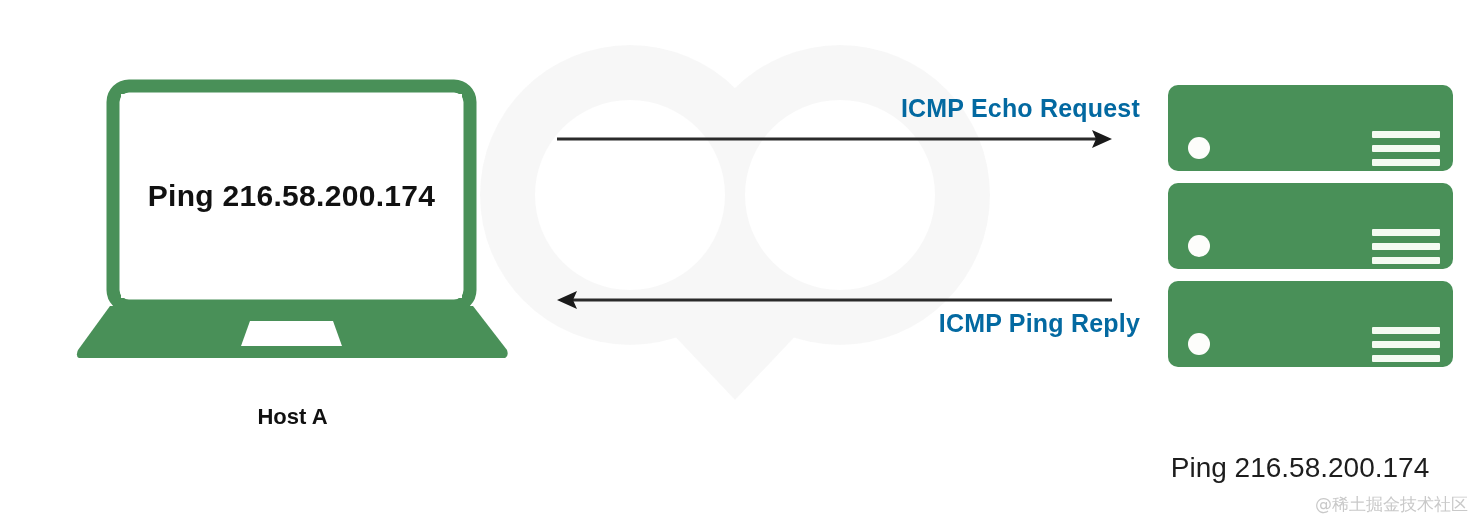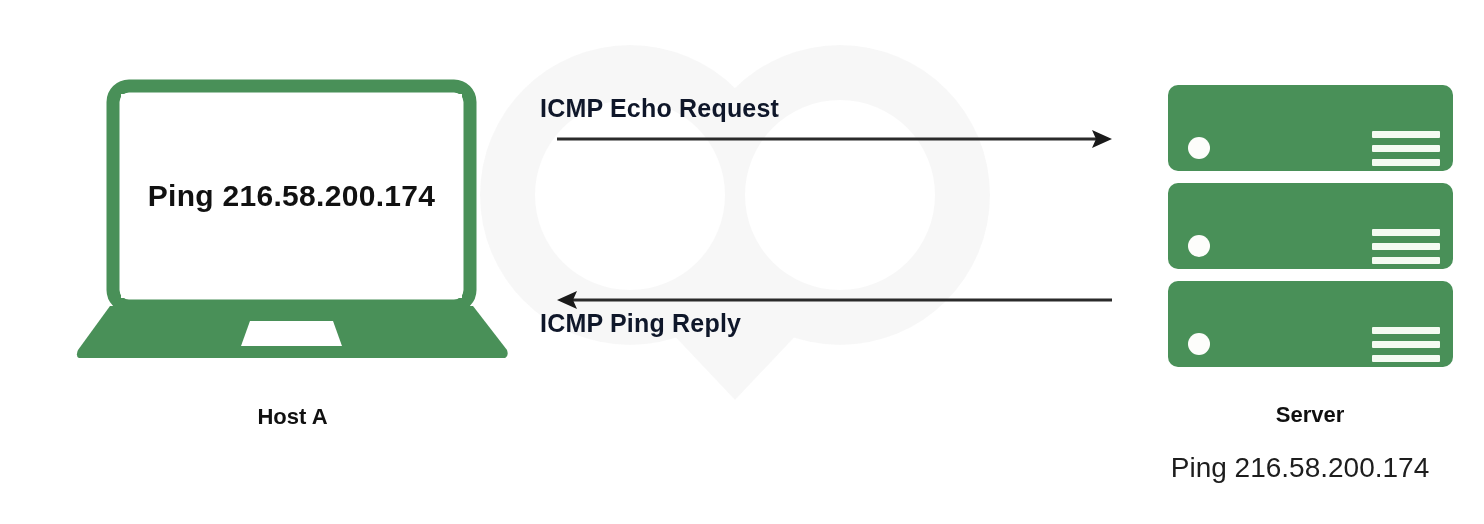--- a/index.html
+++ b/index.html
@@ -40,24 +40,24 @@
   .flow-area {
     position: absolute;
     left: 540px;
     top: 80px;
     width: 600px;
     height: 260px;
   }
   .flow-label {
     position: absolute;
     width: 100%;
-    text-align: left;
+    text-align: right;
     font-size: 25px;
     font-weight: bold;
-    color: #0f172a;
+    color: #0369a1;
     letter-spacing: 0.2px;
     white-space: nowrap;
   }
   .flow-label.request { top: 14px; }
   .flow-label.reply   { top: 229px; }
 
   
   .server-stack {
     position: absolute;
     left: 1168px;
@@ -233,18 +233,18 @@
     <div class="server-unit u3">
       <div class="server-led"></div>
       <div class="server-vents">
         <i></i>
           <i></i>
           <i></i>
       </div>
     </div>
   </div>
 
-  <div class="node-title" id="server-label">Server</div>
 
   <div class="node-sub" id="server-ping">Ping 216.58.200.174</div>
 
+  <div class="corner-watermark">@稀土掘金技术社区</div>
 
 </div>
 
 </body></html>

